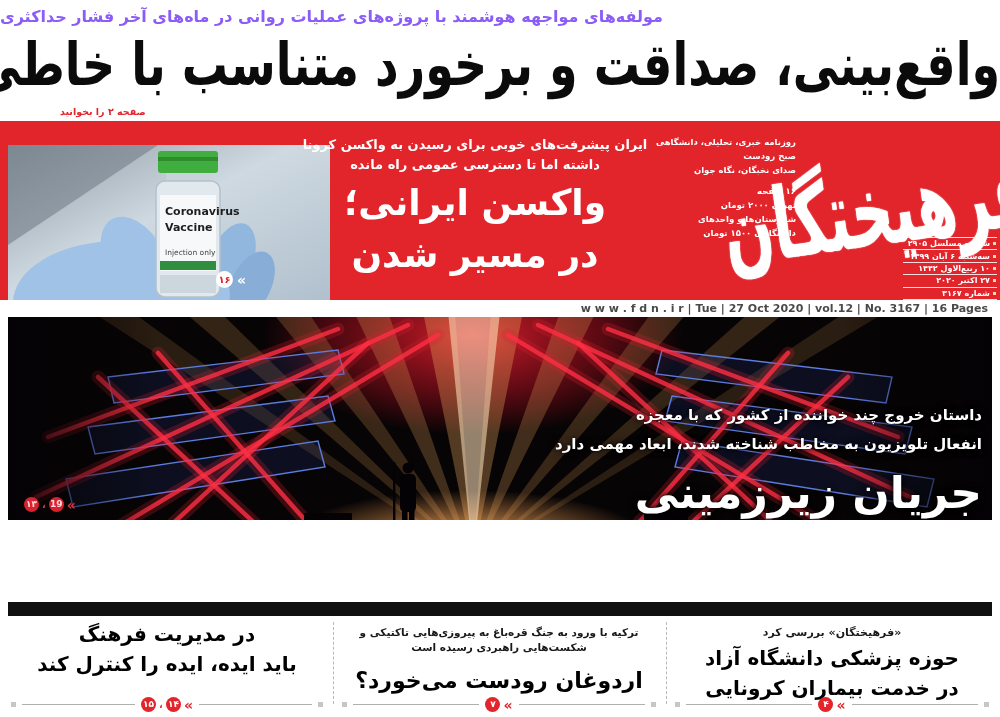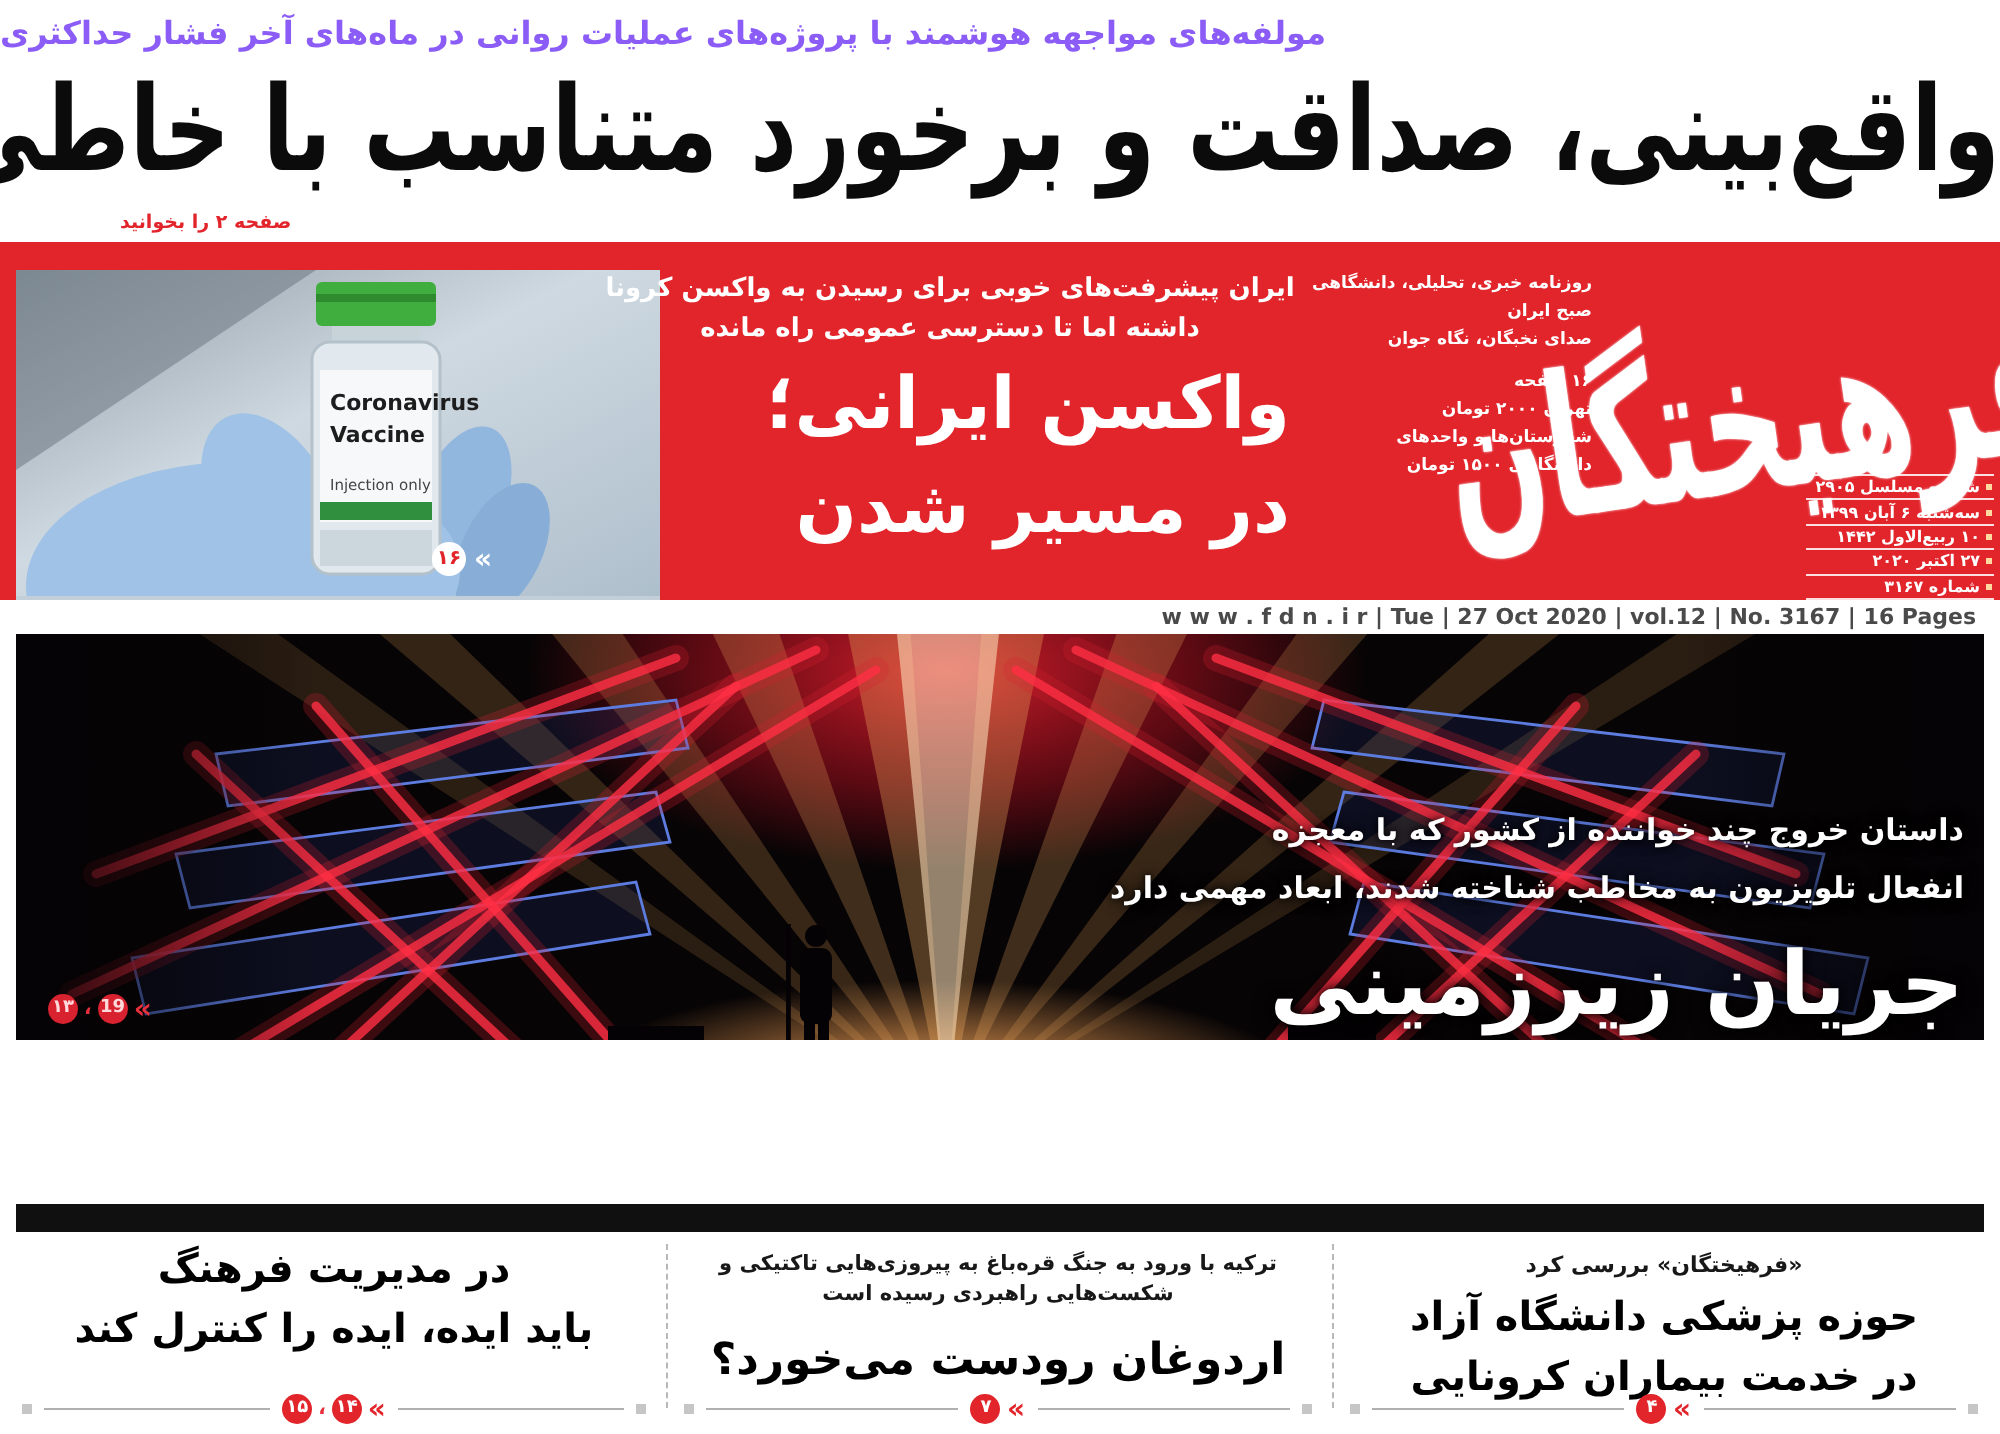--- a/index.html
+++ b/index.html
@@ -24,21 +24,21 @@
   .read-more {
     position: absolute; top: 106px; left: 16px;
     font-size: 9.5px; font-weight: bold; color: #e2242b; direction: rtl; margin-left: 44px;
   }
   
   .red-band {
     position: absolute; top: 121px; left: 0; right: 0; height: 179px;
     background: #e2242b;
   }
   .vaccine-photo {
-    position: absolute; left: 8px; top: 14px; width: 322px; height: 191px;
+    position: absolute; left: 8px; top: 24px; width: 322px; height: 191px;
     overflow: hidden; background: #c3cfd8;
   }
   .band-badge {
     position: absolute; left: 216px; top: 150px;
     display: flex; align-items: center; gap: 4px; z-index: 5;
   }
   .badge-circle {
     width: 17px; height: 17px; border-radius: 50%;
     display: flex; align-items: center; justify-content: center;
     font-size: 10px; font-weight: bold; line-height: 1;
@@ -47,21 +47,21 @@
   .badge-red   { background:#e2242b; color:#fff; }
   .guillemet { font-weight: bold; font-size: 14px; line-height: 1; }
   .g-white { color:#fff; } .g-red { color:#e2242b; } .g-photo { color:#e8303c; }
   .vaccine-kicker {
     position: absolute; left: 295px; top: 14px; width: 360px;
     text-align: center; direction: rtl; color: #fff;
     font-size: 13px; font-weight: bold; line-height: 1.55;
   }
   .vaccine-headline {
     position: absolute; left: 305px; top: 56px; width: 340px;
-    direction: rtl; color: #fff;
+    text-align: center; direction: rtl; color: #fff;
     font-size: 36px; font-weight: bold; line-height: 1.45;
   }
   .masthead-info {
     position: absolute; left: 656px; top: 14px; width: 140px;
     direction: rtl; text-align: right; color: #fff;
     font-size: 8.5px; font-weight: bold; line-height: 1.65; z-index: 3;
   }
   .masthead-info .gap { height: 7px; }
   .logo-wrap {
     position: absolute; left: 752px; top: 0; width: 248px; height: 179px;
@@ -191,21 +191,21 @@
     <div class="vaccine-kicker">
       <div>ایران پیشرفت‌های خوبی برای رسیدن به واکسن کرونا</div>
       <div>داشته اما تا دسترسی عمومی راه مانده</div>
     </div>
     <div class="vaccine-headline">
       <div>واکسن ایرانی؛</div>
       <div>در مسیر شدن</div>
     </div>
 
     <div class="masthead-info">
-      <div>روزنامه خبری، تحلیلی، دانشگاهی صبح ایران</div>
+      <div>روزنامه خبری، تحلیلی، دانشگاهی صبح رودست</div>
       <div>صدای نخبگان، نگاه جوان</div>
       <div class="gap"></div>
       <div>۱۶ صفحه</div>
       <div>تهران ۲۰۰۰ تومان</div>
       <div>شهرستان‌ها و واحدهای</div>
       <div>دانشگاهی ۱۵۰۰ تومان</div>
     </div>
 
     <div class="logo-wrap">
       <span class="logo-text">فرهیختگان</span>

